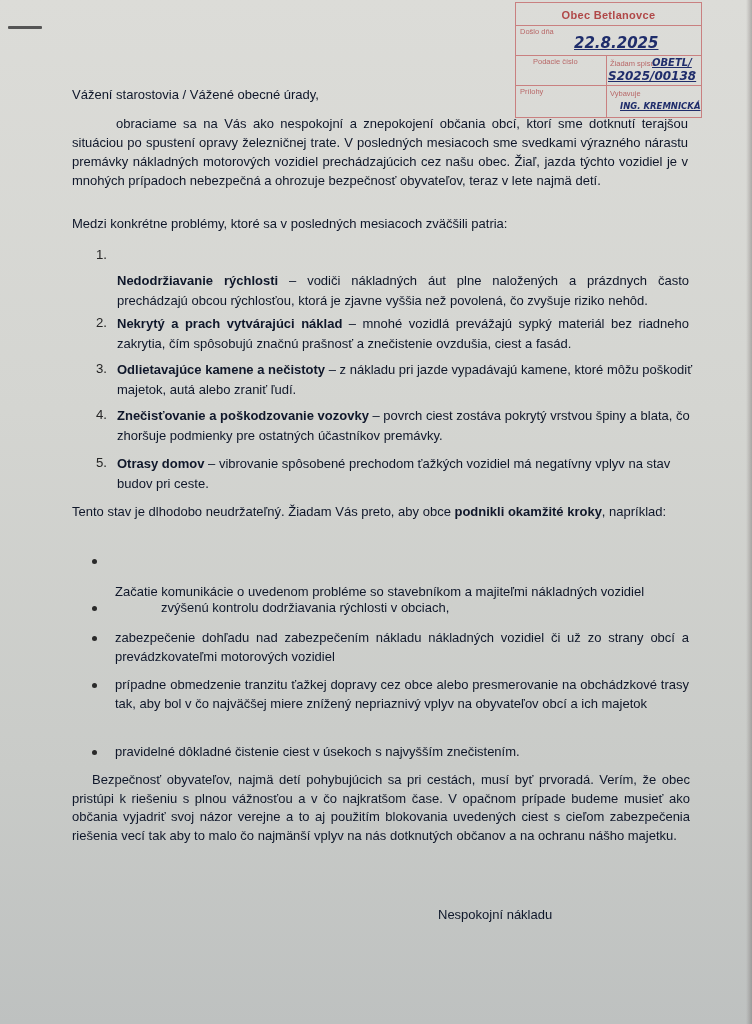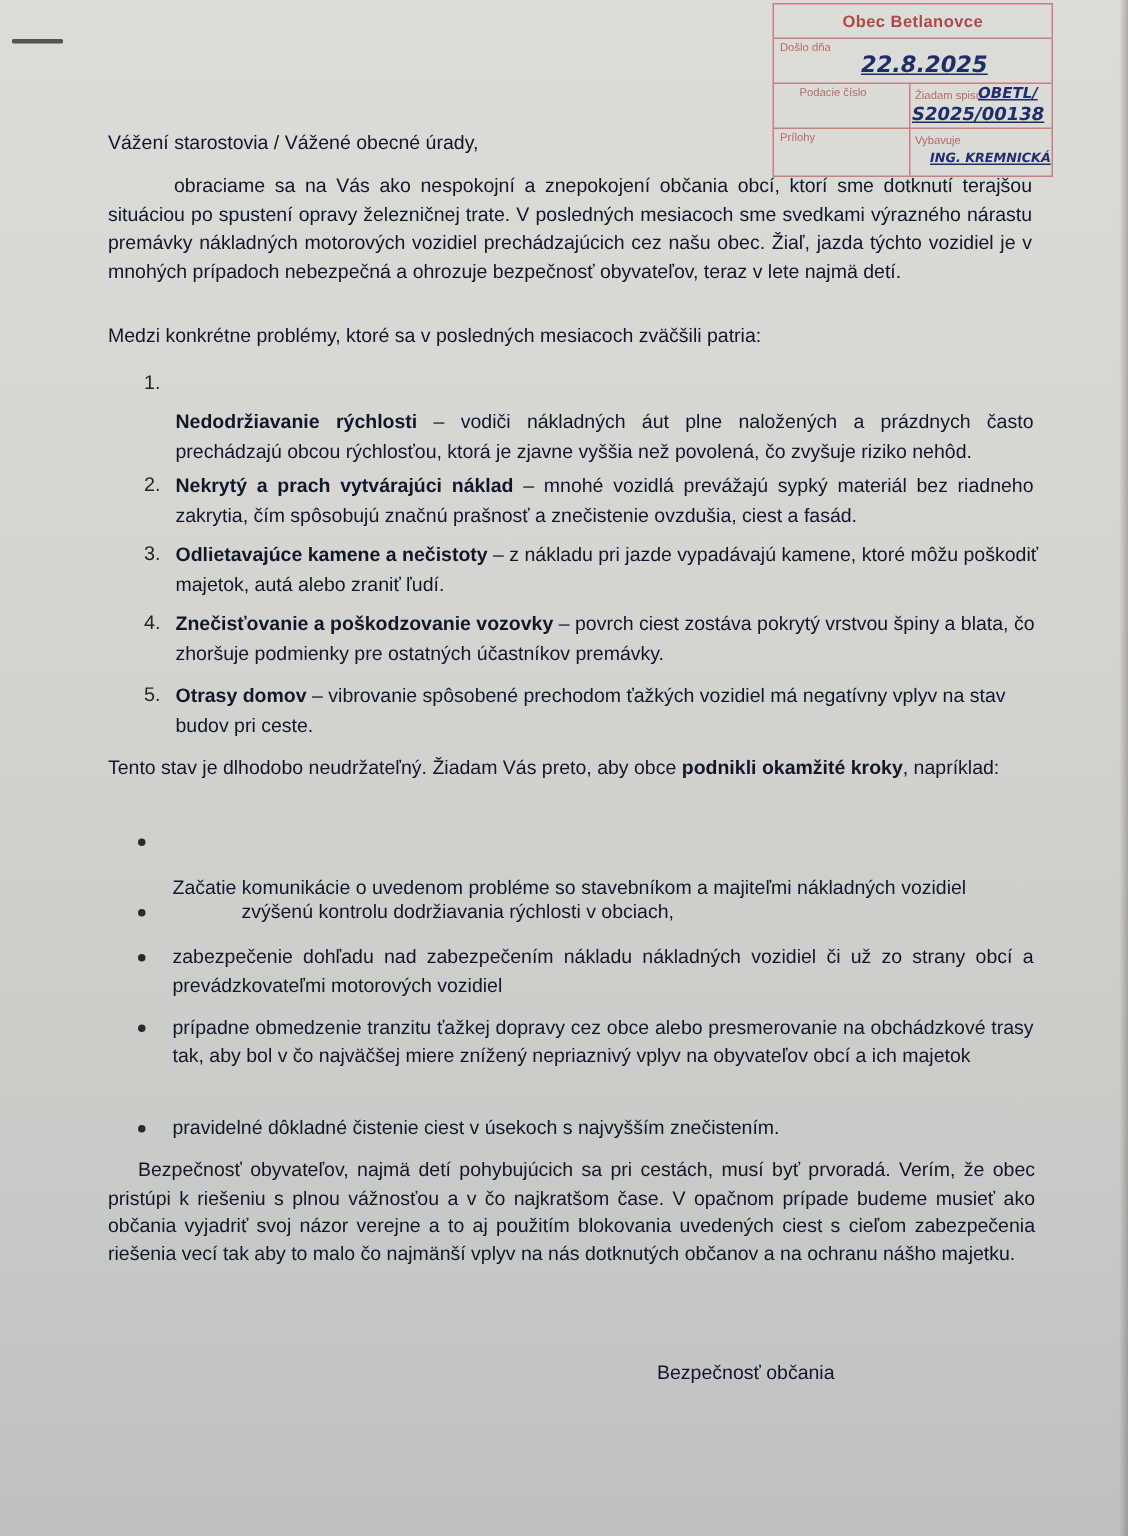--- a/index.html
+++ b/index.html
@@ -117,13 +117,13 @@
 
   <div class="bullet" style="left:92px; top:683px;"></div>
   <div class="text justify" style="left:115px; top:675px; width:574px; line-height:19px;">prípadne obmedzenie tranzitu ťažkej dopravy cez obce alebo presmerovanie na obchádzkové trasy tak, aby bol v čo najväčšej miere znížený nepriaznivý vplyv na obyvateľov obcí a ich majetok</div>
 
   <div class="bullet" style="left:92px; top:750px;"></div>
   <div class="text" style="left:115px; top:742px; width:574px; line-height:19px;">pravidelné dôkladné čistenie ciest v úsekoch s najvyšším znečistením.</div>
 </div>
 
 <div class="text justify" style="left:72px; top:771px; width:618px; text-indent:20px; line-height:18.5px;">Bezpečnosť obyvateľov, najmä detí pohybujúcich sa pri cestách, musí byť prvoradá. Verím, že obec pristúpi k riešeniu s plnou vážnosťou a v čo najkratšom čase. V opačnom prípade budeme musieť ako občania vyjadriť svoj názor verejne a to aj použitím blokovania uvedených ciest s cieľom zabezpečenia riešenia vecí tak aby to malo čo najmänší vplyv na nás dotknutých občanov a na ochranu nášho majetku.</div>
 
-<div class="text" style="left:438px; top:906px;">Bezpečnosť občania</div>
+<div class="text" style="left:438px; top:906px;">Nespokojní nákladu</div>
 
 </body></html>

